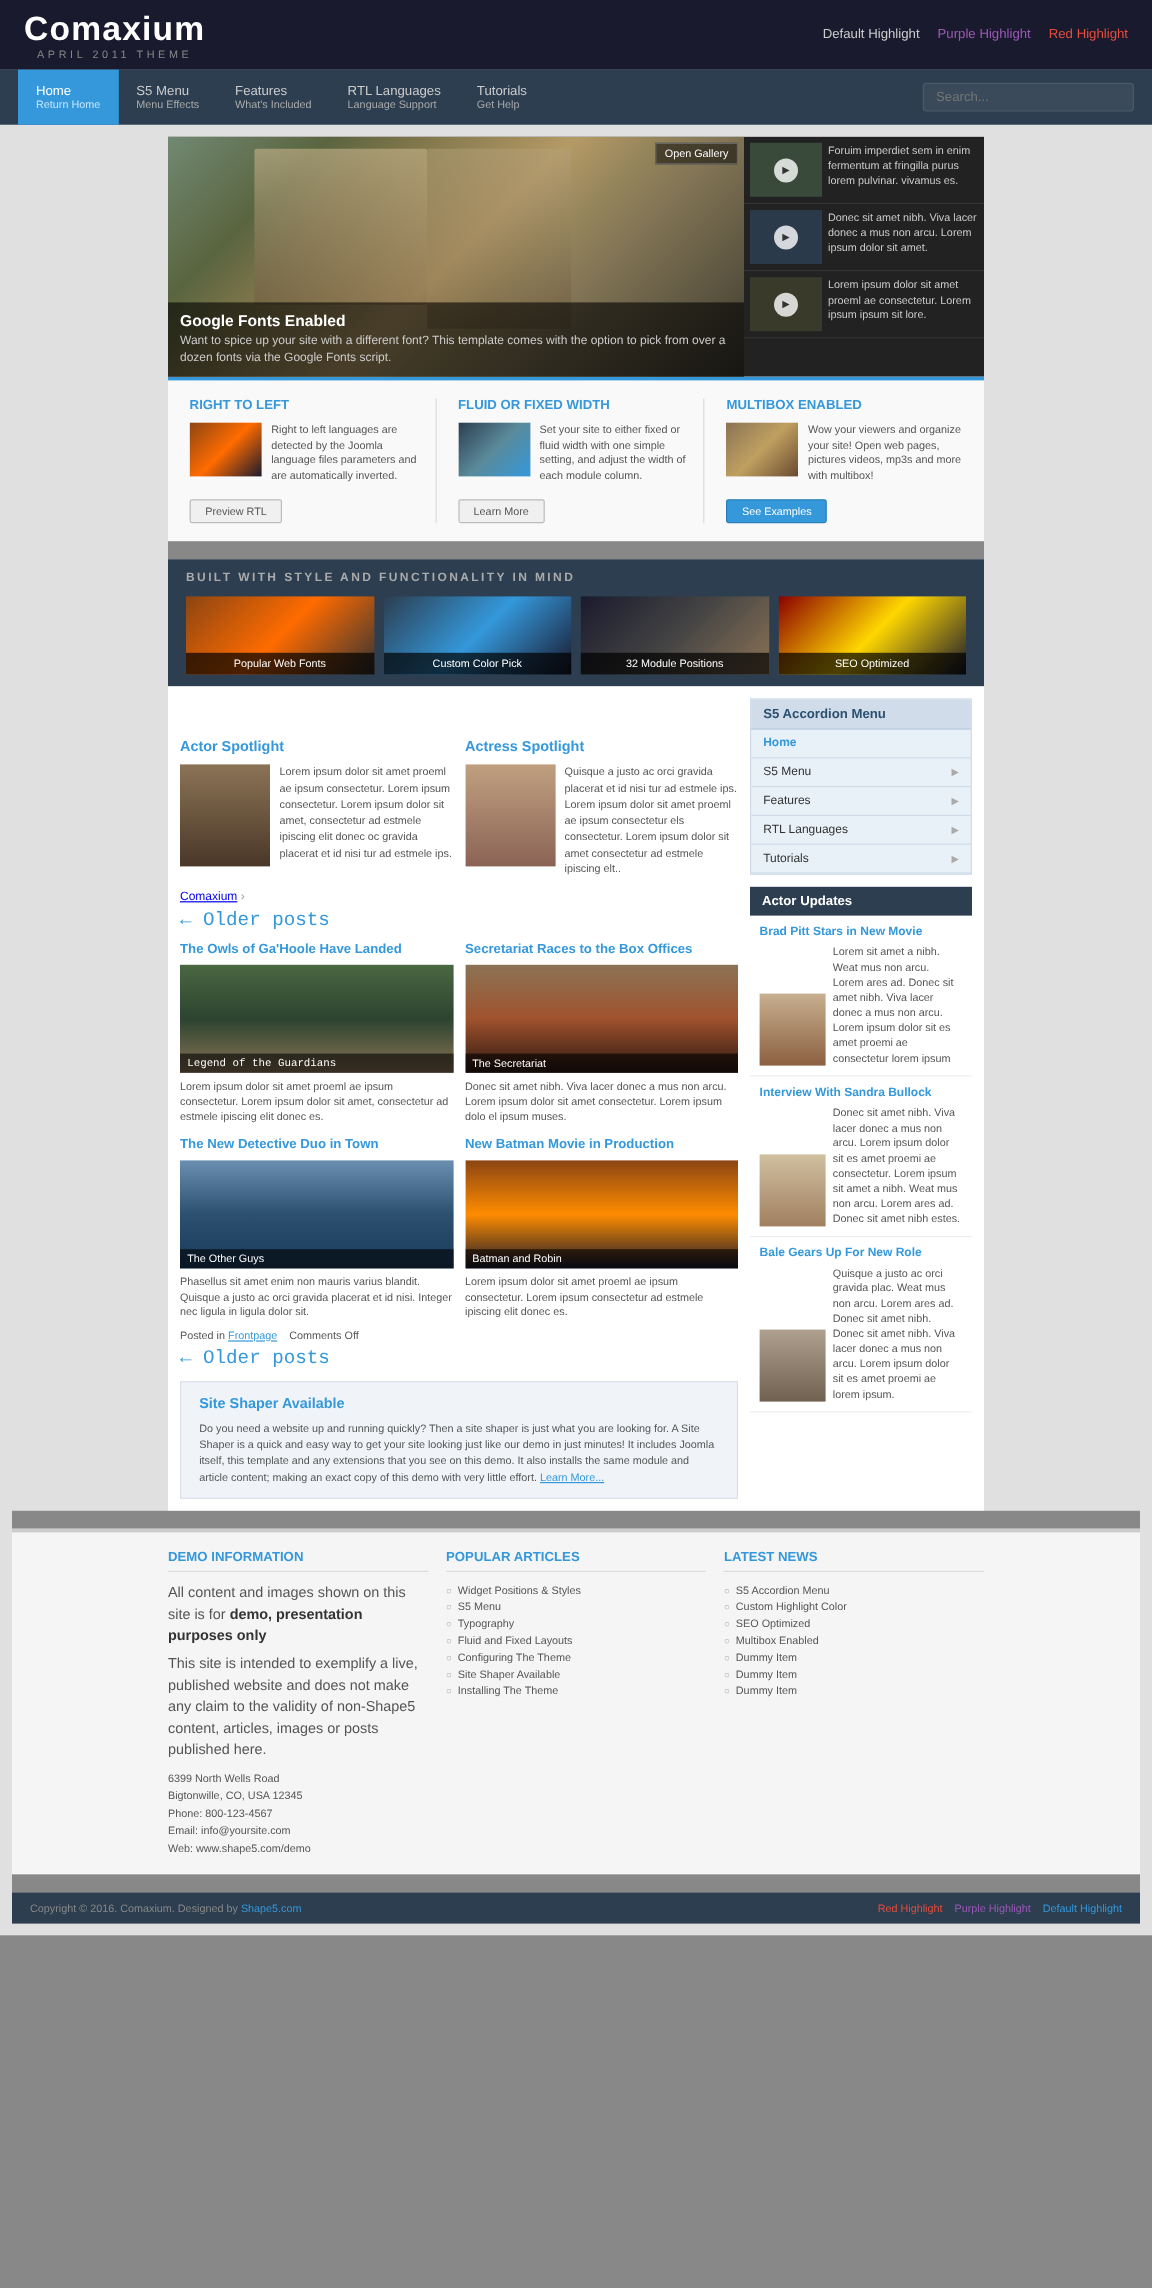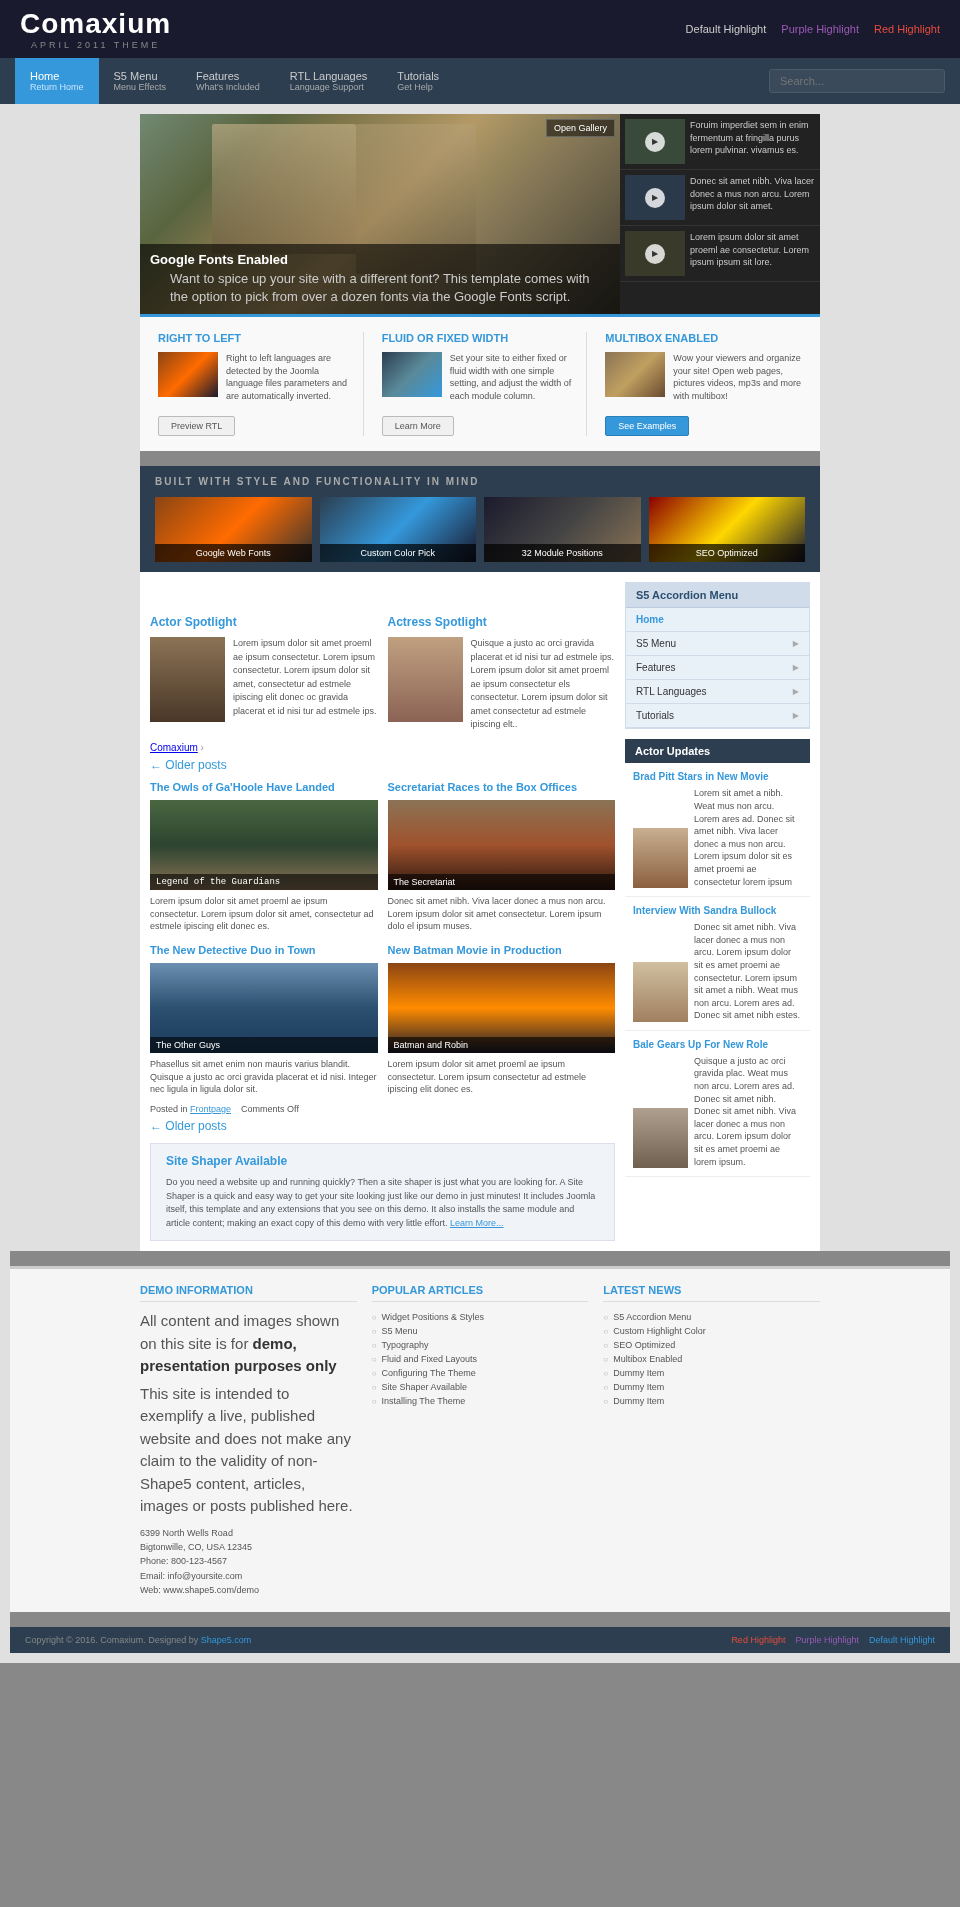--- a/index.html
+++ b/index.html
@@ -28,21 +28,21 @@
     
     .main-wrapper { background: #e0e0e0; padding: 10px; }
     .inner-wrap { background: white; max-width: 680px; margin: 0 auto; }
 
     
     .hero { display: flex; background: #222; }
     .hero-left { flex: 1; position: relative; overflow: hidden; }
     .hero-img { width: 100%; height: 200px; background: linear-gradient(135deg, #8B7355 0%, #A0522D 30%, #4a6741 60%, #7a9e87 100%); position: relative; }
     .hero-overlay { position: absolute; bottom: 0; left: 0; right: 0; background: rgba(0,0,0,0.6); padding: 8px 10px; color: white; font-size: 10px; }
     .hero-overlay h3 { font-size: 13px; margin-bottom: 3px; }
-    .hero-overlay p { font-size: 13px; color: #ccc; line-height: 1.4; margin-left: 20px; }
+    .hero-overlay p { font-size: 10px; color: #ccc; line-height: 1.4; }
     .open-gallery { position: absolute; top: 5px; right: 5px; background: rgba(0,0,0,0.5); color: white; padding: 3px 7px; font-size: 9px; border: 1px solid #666; }
     .hero-right { width: 200px; display: flex; flex-direction: column; }
     .hero-thumb { display: flex; border-bottom: 1px solid #333; padding: 5px; gap: 5px; }
     .thumb-img { width: 60px; height: 45px; background: #555; flex-shrink: 0; display: flex; align-items: center; justify-content: center; }
     .play-btn { width: 20px; height: 20px; background: rgba(255,255,255,0.8); border-radius: 50%; display: flex; align-items: center; justify-content: center; font-size: 8px; }
     .thumb-text { font-size: 9px; color: #ccc; line-height: 1.4; }
 
     
     .info-cols { display: flex; border-top: 3px solid #3498db; padding: 15px 10px; gap: 10px; background: #f9f9f9; }
     .info-col { flex: 1; padding: 0 8px; border-right: 1px solid #ddd; }
@@ -77,21 +77,21 @@
     .spotlight-content { display: flex; gap: 8px; }
     .spotlight-img { width: 75px; height: 85px; background: #888; flex-shrink: 0; }
     .spotlight-img.actor { background: linear-gradient(180deg, #8B7355, #4a3728); }
     .spotlight-img.actress { background: linear-gradient(180deg, #c0a080, #8B6355); }
     .spotlight-text { font-size: 9px; color: #555; line-height: 1.5; }
 
     
     .blog-section { margin-top: 5px; }
     .breadcrumb { color: #3498db; font-size: 10px; margin-bottom: 5px; }
     .breadcrumb span { color: #999; }
-    .older-posts { color: #3498db; font-size: 12px; margin-bottom: 8px; }
+    .older-posts { color: #3498db; font-size: 16px; margin-bottom: 8px; font-family: Liberation Mono, monospace; }
     .posts-grid { display: grid; grid-template-columns: 1fr 1fr; gap: 10px; }
     .post-item h4 { color: #3498db; font-size: 11px; margin-bottom: 6px; line-height: 1.3; }
     .post-img { width: 100%; height: 90px; background: #666; position: relative; margin-bottom: 5px; display: flex; align-items: flex-end; }
     .post-img.p1 { background: linear-gradient(180deg, #4a6741, #2c4430, #8B7355); font-family: Liberation Mono, monospace; }
     .post-img.p2 { background: linear-gradient(180deg, #8B7355, #A0522D, #2c1810); }
     .post-img.p3 { background: linear-gradient(180deg, #6a8fb0, #2c5070, #1a3a5a); }
     .post-img.p4 { background: linear-gradient(180deg, #8B4513, #FF8C00, #1a1a2e); }
     .post-caption { position: absolute; bottom: 0; left: 0; right: 0; background: rgba(0,0,0,0.6); color: white; font-size: 9px; padding: 3px 6px; }
     .post-text { font-size: 9px; color: #555; line-height: 1.4; }
     .posted-in { font-size: 9px; color: #555; margin-top: 8px; }
@@ -119,21 +119,21 @@
     .site-shaper { background: #f0f4f8; border: 1px solid #dde; padding: 10px 15px; margin-top: 10px; }
     .site-shaper h3 { color: #3498db; font-size: 12px; margin-bottom: 8px; }
     .site-shaper p { font-size: 9px; color: #555; line-height: 1.5; }
     .site-shaper a { color: #3498db; }
 
     
     .footer-top { background: #f5f5f5; border-top: 3px solid #ccc; padding: 15px 10px; }
     .footer-cols { display: flex; gap: 15px; }
     .footer-col { flex: 1; }
     .footer-col h3 { color: #3498db; font-size: 11px; margin-bottom: 8px; text-transform: uppercase; border-bottom: 1px solid #ddd; padding-bottom: 5px; }
-    .footer-col p { font-size: 15px; color: #555; line-height: 1.5; }
+    .footer-col p { font-size: 12px; color: #555; line-height: 1.5; }
     .footer-col .demo-note { font-weight: bold; color: #333; }
     .footer-col ul { list-style: none; }
     .footer-col ul li { font-size: 9px; color: #555; padding: 2px 0; display: flex; align-items: center; gap: 5px; }
     .footer-col ul li::before { content: '○'; font-size: 8px; color: #aaa; }
     .footer-col ul li a { color: #555; text-decoration: none; }
     .footer-col address { font-size: 9px; color: #555; line-height: 1.6; font-style: normal; margin-top: 8px; }
 
     
     .copyright-bar { background: #2c3e50; color: #888; font-size: 9px; padding: 8px 15px; display: flex; justify-content: space-between; align-items: center; }
     .copyright-bar a { color: #3498db; text-decoration: none; }
@@ -257,21 +257,21 @@
       </div>
     </div>
 
     <div class="section-divider"></div>
 
     <div class="features-band">
       <h4>BUILT WITH STYLE AND FUNCTIONALITY IN MIND</h4>
       <div class="features-row">
         <div class="feature-item">
           <div class="feature-img f1">
-            <div class="feature-label">Google Web Fonts</div>
+            <div class="feature-label">Popular Web Fonts</div>
           </div>
         </div>
         <div class="feature-item">
           <div class="feature-img f2">
             <div class="feature-label">Custom Color Pick</div>
           </div>
         </div>
         <div class="feature-item">
           <div class="feature-img f3">
             <div class="feature-label">32 Module Positions</div>

